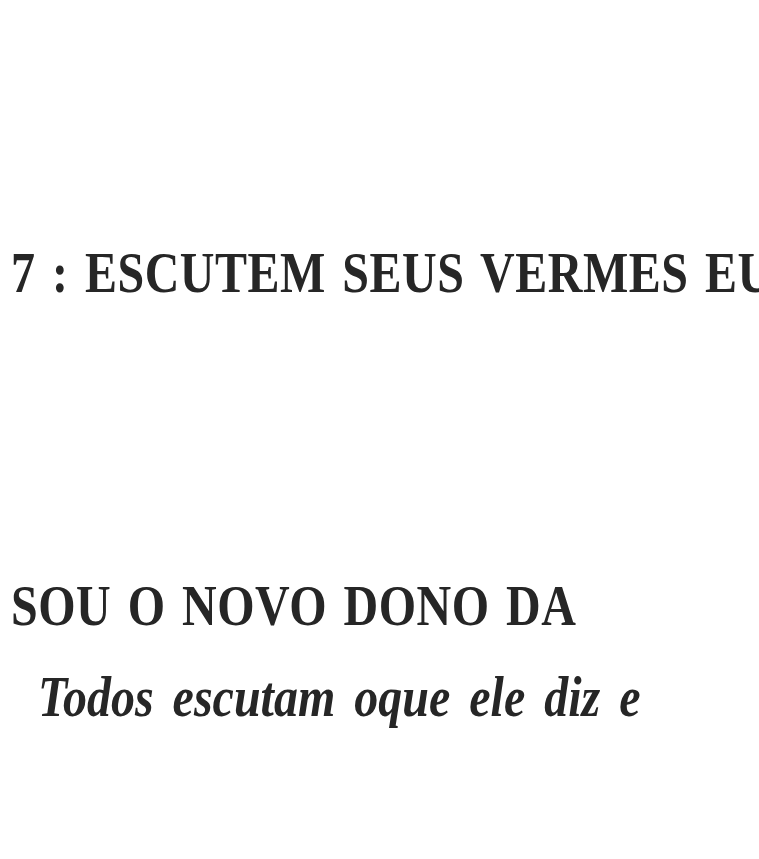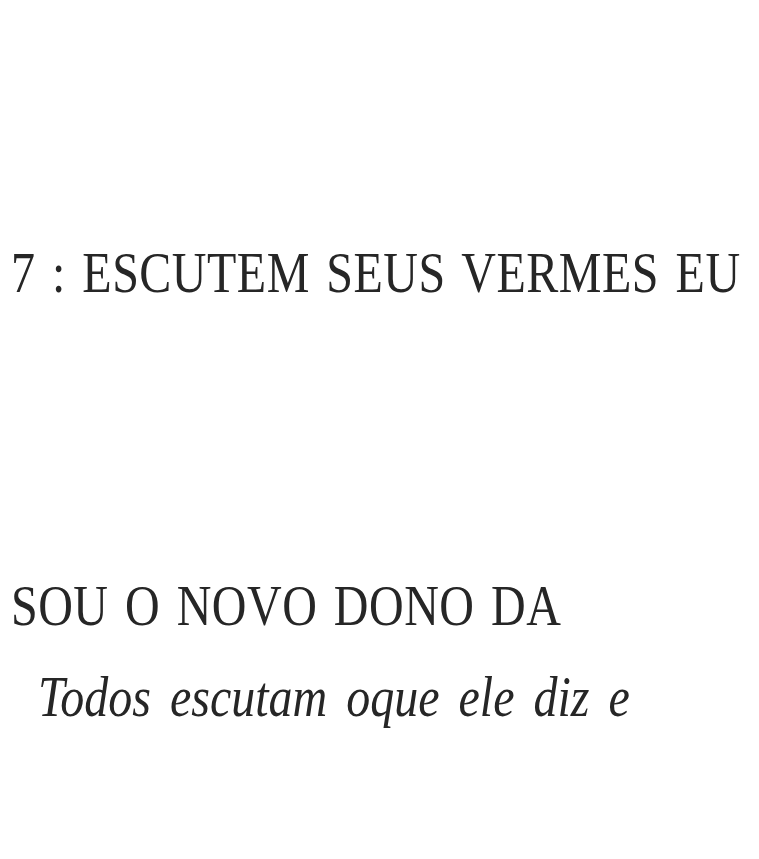--- a/index.html
+++ b/index.html
@@ -13,20 +13,21 @@
     background: var(--bg-color);
     overflow: hidden;
     font-family: "Liberation Serif", serif;
   }
   .page {
     position: relative;
     width: 759px;
     height: 736px;
     background: var(--bg-color);
     color: var(--text-color);
+    font-weight: bold;
   }
   .text-block {
     position: absolute;
     transform: scale(1, 1.18);
     transform-origin: 0 0;
     white-space: pre;
   }
   .dialogue {
     left: 11px;
     top: -4px;

